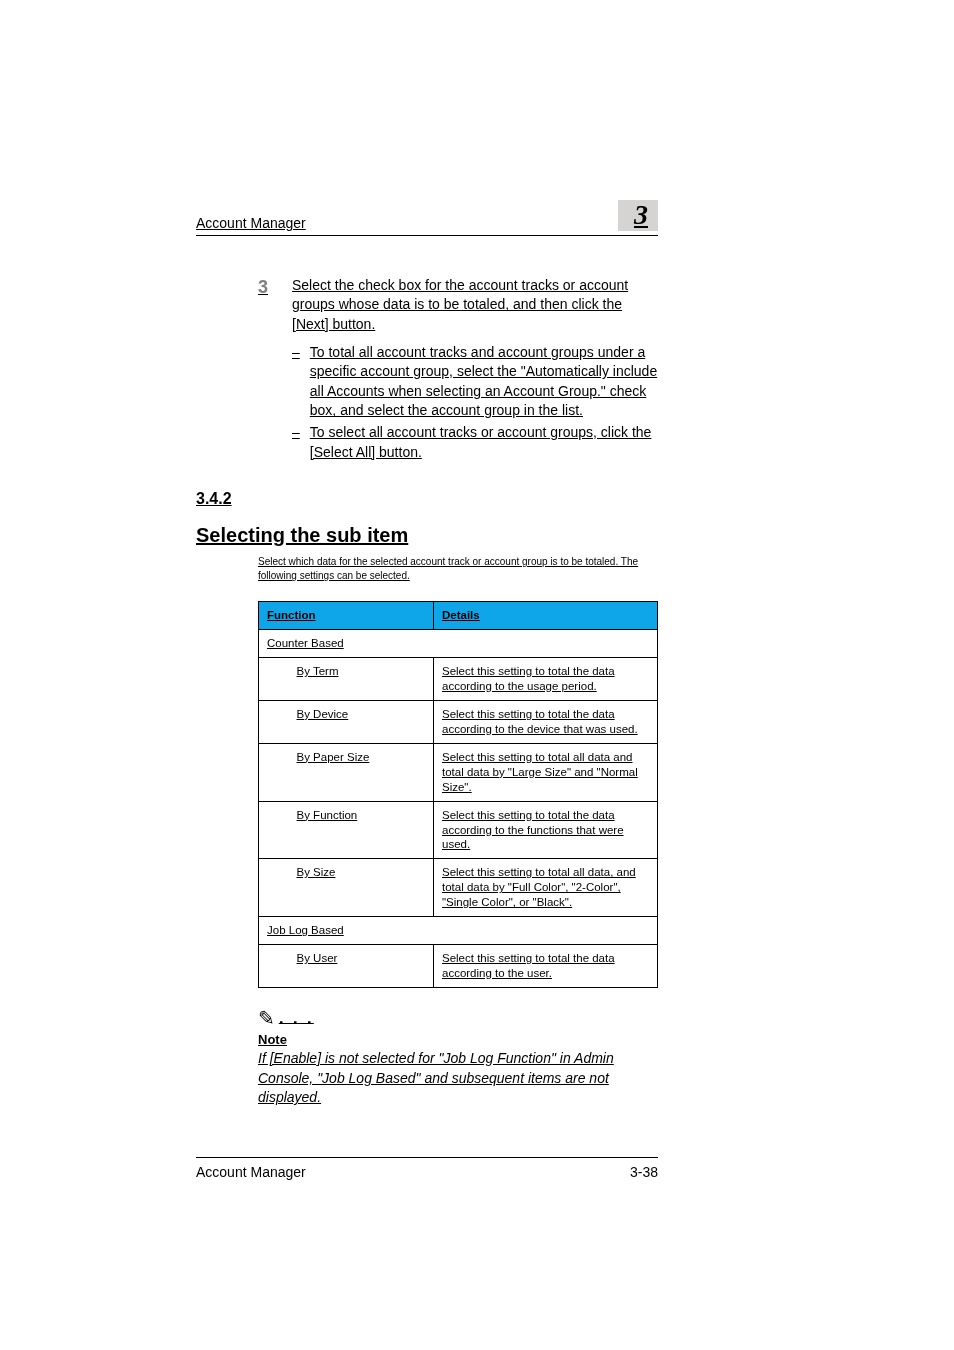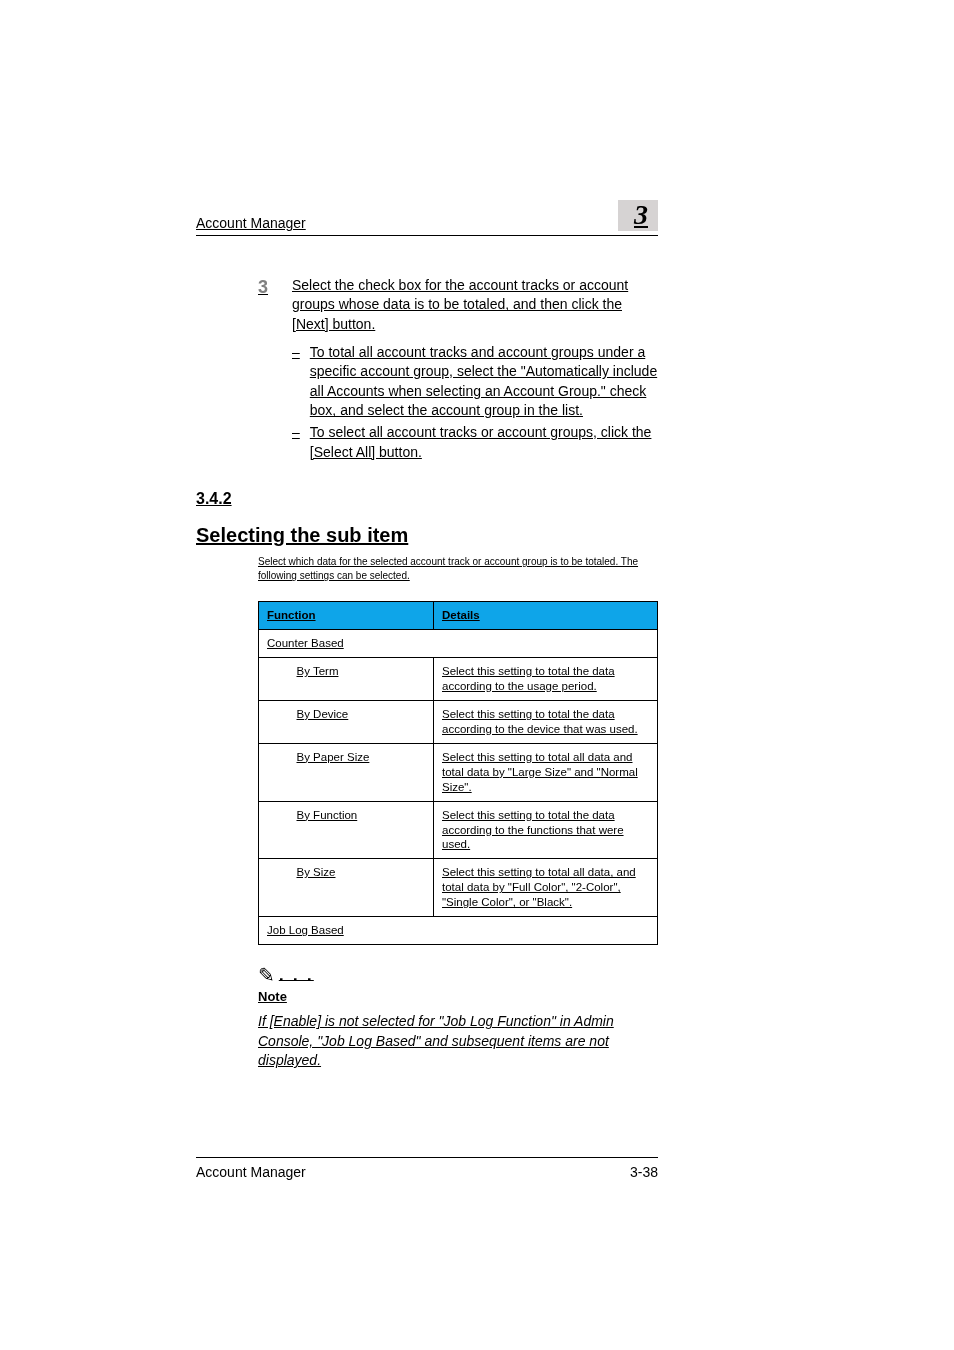--- a/index.html
+++ b/index.html
@@ -131,21 +131,21 @@
   .dots {
     font-size: 18px;
     font-weight: bold;
     letter-spacing: 2px;
     vertical-align: middle;
   }
   .note-label {
     font-size: 13px;
     font-weight: bold;
     margin-top: 2px;
-    margin-bottom: 8px;
+    margin-bottom: 2px;
   }
   .note-body {
     font-size: 14px;
     font-style: italic;
     line-height: 1.4;
   }
   .footer {
     position: absolute;
     left: 196px;
     right: 196px;
@@ -226,20 +226,25 @@
           <td>Select this setting to total the data according to the functions that were used.</td>
         </tr>
         <tr>
           <td class="indent-cell"></td>
           <td class="name-cell-adj">By Size</td>
           <td>Select this setting to total all data, and total data by "Full Color", "2-Color", "Single Color", or "Black".</td>
         </tr>
         <tr class="group-row">
             <td colspan="3">Job Log Based</td>
           </tr>
+        <tr>
+          <td class="indent-cell"></td>
+          <td class="name-cell-adj">By User</td>
+          <td>Select this setting to total the data according to the user.</td>
+        </tr>
       </tbody>
     </table>
 
     <div>
       <div>
         <span class="note-icon">✎</span><span class="dots">. . .</span>
       </div>
       <div class="note-label">Note</div>
       <div class="note-body">If [Enable] is not selected for "Job Log Function" in Admin Console, "Job Log Based" and subsequent items are not displayed.</div>
     </div>

